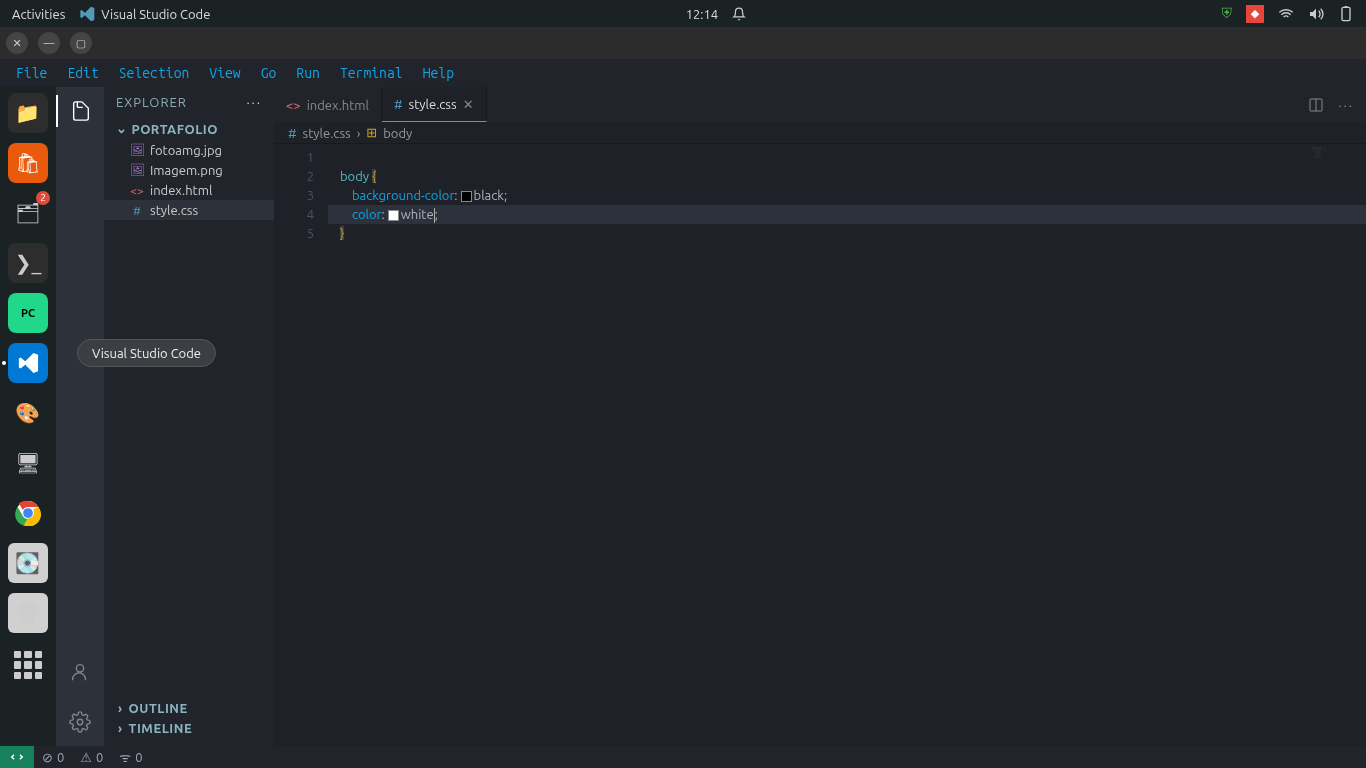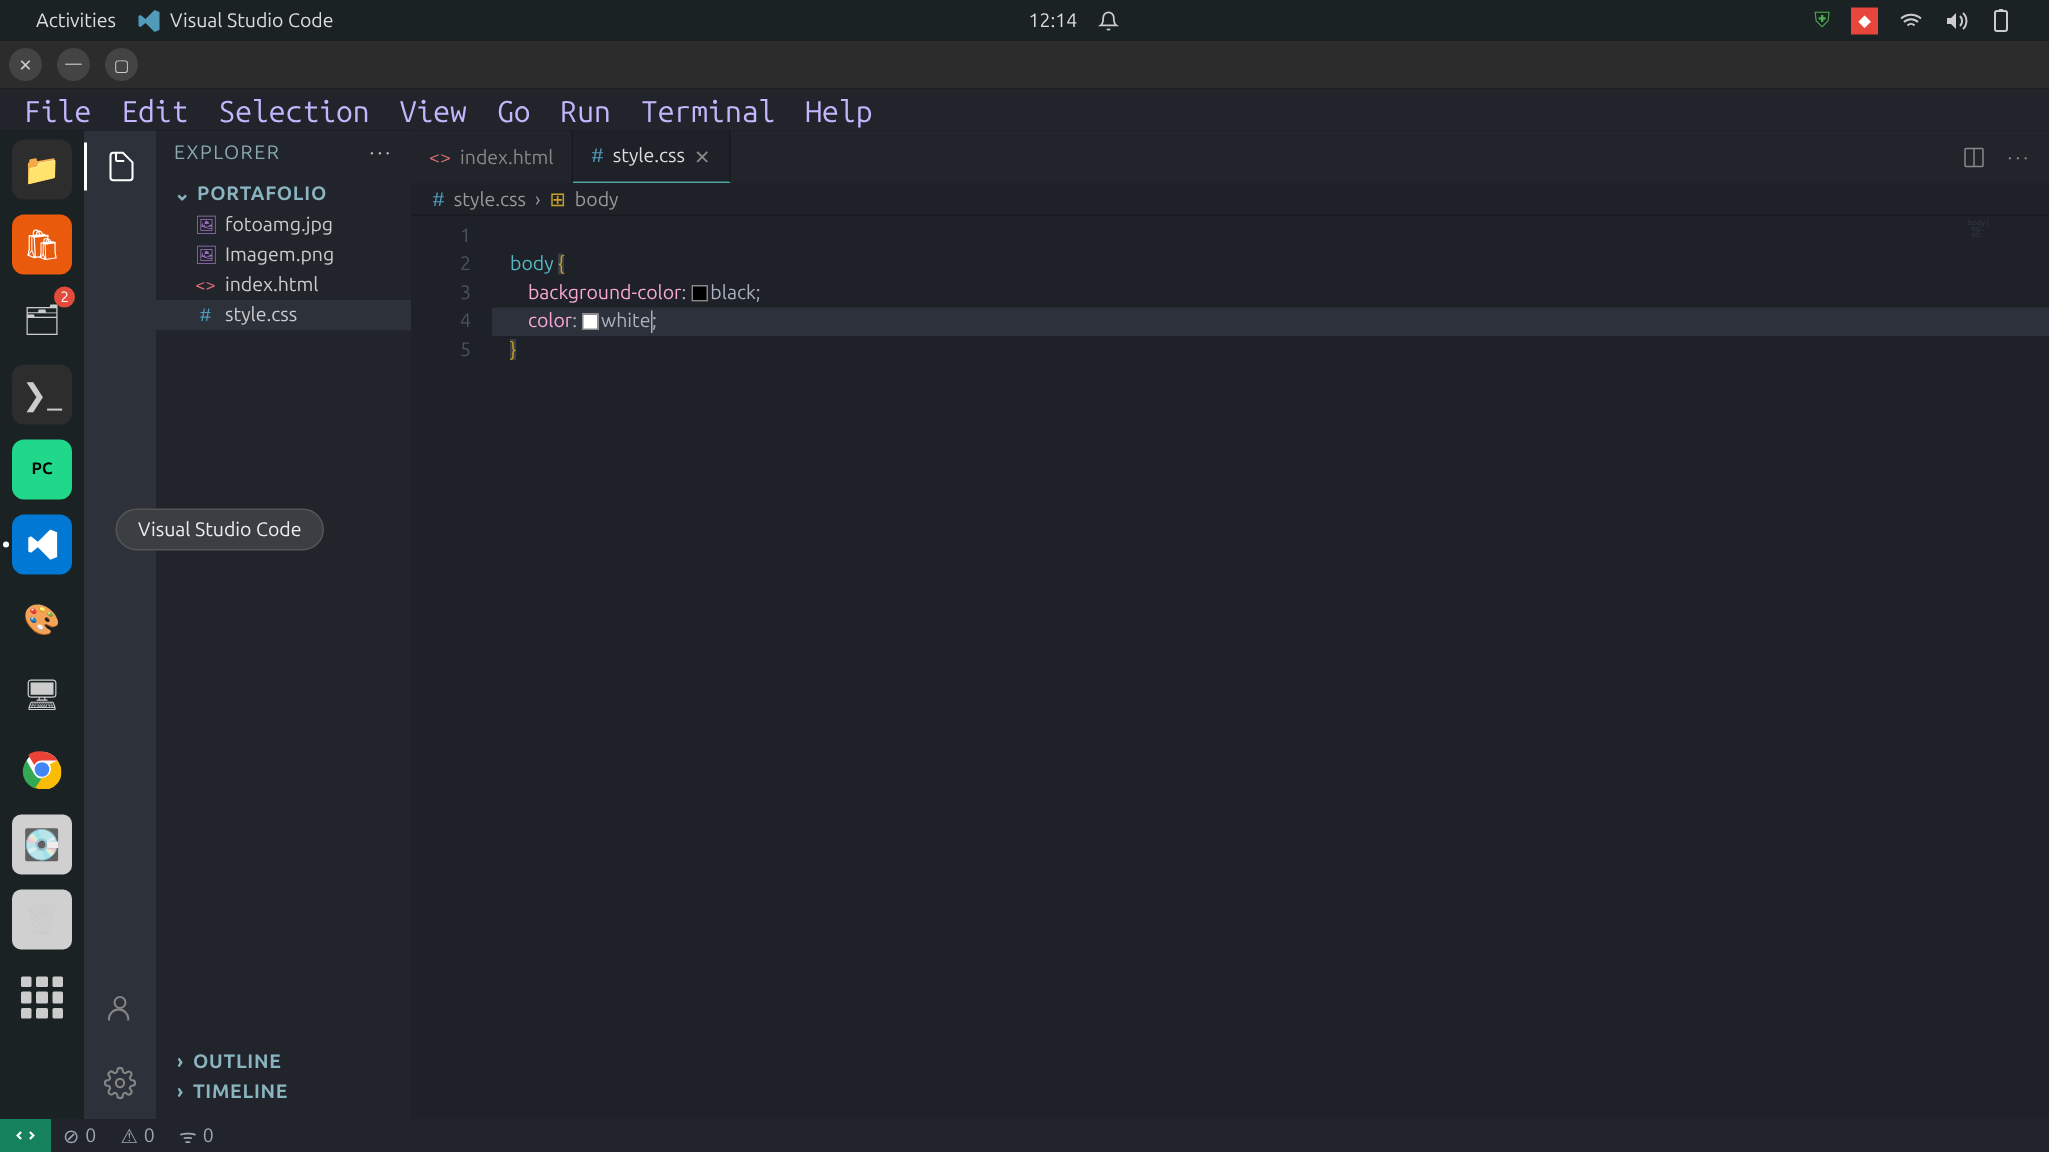--- a/index.html
+++ b/index.html
@@ -1,33 +1,33 @@
 <!DOCTYPE html>
 <html><head>
 <meta charset="utf-8">
 <style>
 * { margin:0; padding:0; box-sizing:border-box; font-family:"Ubuntu","Segoe UI",sans-serif; font-size:13px; }
 html,body { width:1366px; height:768px; overflow:hidden; background:#000; color:#ccc; }
 .mono { font-family:"Ubuntu Mono","Consolas",monospace; }
 
 
-.gnome-bar { height:27px; background:#1b2224; color:#ddd; display:flex; align-items:center; padding:0 24px; justify-content:space-between; }
+.gnome-bar { height:27px; background:#1b2224; color:#ddd; display:flex; align-items:center; padding:0 12px; justify-content:space-between; }
 .gnome-left,.gnome-right,.gnome-center { display:flex; align-items:center; gap:14px; }
 .gnome-app { display:flex; align-items:center; gap:6px; }
 .gnome-right span { font-size:14px; }
 
 
 .titlebar { height:32px; background:#2c2c2c; display:flex; align-items:center; padding:0 6px; position:relative; }
 .win-btns { display:flex; gap:10px; }
 .win-btn { width:22px; height:22px; border-radius:50%; background:#444; display:flex; align-items:center; justify-content:center; color:#ccc; font-size:11px; cursor:pointer; }
 .titlebar-title { position:absolute; left:0; right:0; text-align:center; font-weight:bold; color:#eee; font-size:14px; pointer-events:none; }
 
 
 .menubar { height:28px; background:#21252b; display:flex; align-items:center; padding:0 6px; gap:0; }
-.menubar span { padding:4px 10px; color:#c4b5fd; cursor:pointer; font-family:"Ubuntu Mono",monospace; font-size:20px; }
+.menubar span { padding:4px 10px; color:#0ea5e9; cursor:pointer; font-family:"Ubuntu Mono",monospace; font-size:14px; }
 
 
 .vscode { display:flex; height:calc(768px - 27px - 32px - 28px - 22px); background:#1e1e1e; }
 
 
 .dock { width:56px; background:#1b2224; display:flex; flex-direction:column; align-items:center; padding-top:6px; gap:10px; position:absolute; left:0; top:87px; bottom:22px; z-index:5;}
 .dock-item { width:40px; height:40px; border-radius:8px; display:flex; align-items:center; justify-content:center; position:relative; font-size:20px;}
 .dock-item.active::after{content:"";position:absolute;left:-6px;top:50%;width:4px;height:4px;border-radius:50%;background:#fff;transform:translateY(-50%);}
 .dock-badge{position:absolute;top:-2px;right:-2px;background:#e24b3b;color:#fff;border-radius:8px;font-size:10px;padding:0 4px;line-height:14px;}
 .dock-grid { margin-top:4px; width:28px;height:28px;display:grid;grid-template-columns:repeat(3,1fr);grid-template-rows:repeat(3,1fr);gap:3px;}
@@ -57,21 +57,21 @@
 .tab-close{color:#888;font-size:13px;}
 .tabs-right{margin-left:auto;display:flex;align-items:center;gap:14px;padding:0 12px;color:#888;}
 .breadcrumb{height:22px;display:flex;align-items:center;gap:6px;padding:0 14px;color:#999;border-bottom:1px solid #181a1f;font-size:12px;}
 .code-area{flex:1;display:flex;position:relative;font-family:"Ubuntu Mono","Consolas",monospace;font-size:14.5px;line-height:19px;}
 .gutter{width:54px;text-align:right;color:#4b5363;padding:4px 14px 0 0;user-select:none;}
 .code{flex:1;padding:4px 0 0 0;white-space:pre;color:#abb2bf;position:relative;}
 .line{height:19px;padding-left:12px;}
 .line.hl{background:#2c313c;}
 .tok-sel{color:#56b6c2;}
 .tok-brace{color:#c9a026;background:#3b3f44;}
-.tok-prop{color:#f9a8d4;}
+.tok-prop{color:#0ea5e9;}
 .tok-val{color:#abb2bf;text-align:center;}
 .color-swatch{display:inline-block;width:11px;height:11px;border:1px solid #888;vertical-align:middle;margin-right:2px;}
 .cursor{display:inline-block;width:1px;height:15px;background:#aeafad;vertical-align:middle;}
 .minimap{position:absolute;right:14px;top:2px;width:40px;height:12px;opacity:0.4;font-size:5px;color:#5c6370;line-height:4px;white-space:pre;overflow:hidden;}
 
 
 .statusbar{height:22px;background:#21252b;display:flex;align-items:center;color:#9da5b4;font-size:12px;position:absolute;bottom:0;left:0;right:0;}
 .statusbar .remote{width:34px;height:100%;background:#16825d;display:flex;align-items:center;justify-content:center;color:#fff;}
 .statusbar .seg{padding:0 8px;display:flex;align-items:center;gap:4px;cursor:pointer;}
 .statusbar .right{margin-left:auto;display:flex;}

